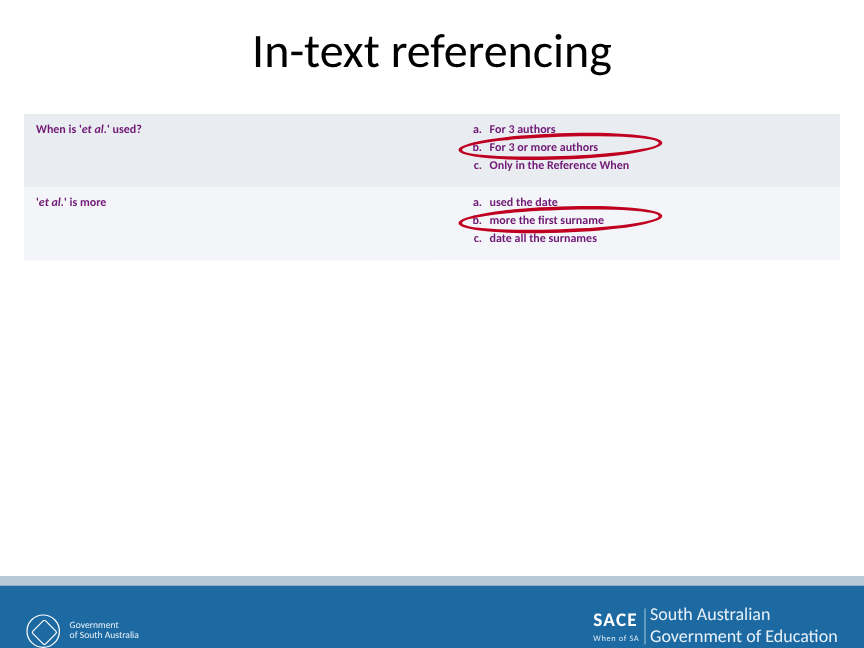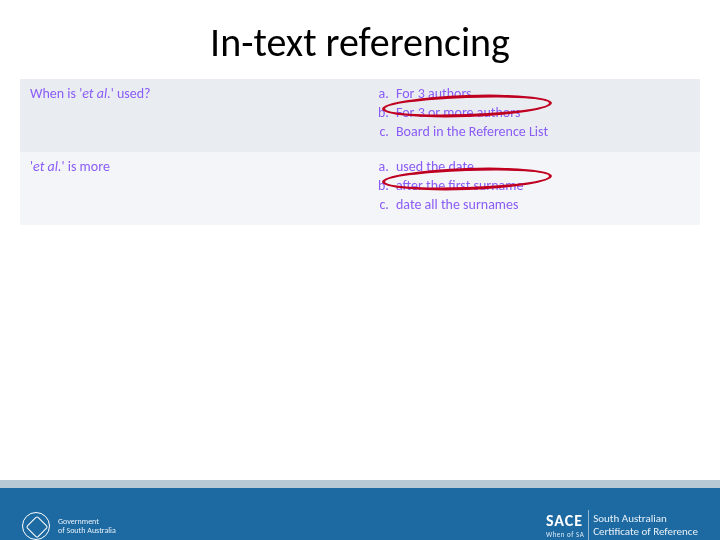--- a/index.html
+++ b/index.html
@@ -9,44 +9,46 @@
     background: #fff;
     font-family: Calibri, Arial, sans-serif;
     position: relative;
     overflow: hidden;
   }
   .title {
     text-align: center;
     font-size: 40px;
     font-weight: 400;
     color: #000;
-    padding: 18px 0 12px 0;
+    padding: 18px 0 28px 0;
   }
   .table {
     width: 680px;
     margin: 0 auto;
     border-collapse: collapse;
   }
   .table tr.row0 { background: #e9edf2; }
   .table tr.row1 { background: #f3f5f8; }
   .table td {
     vertical-align: top;
     padding: 6px 10px 10px 10px;
-    font-size: 14px;
-    color: #8b5cf6;
+    font-size: 10px;
+    color: #701a75;
+    font-weight: bold;
   }
   .qcol { width: 50%; }
   .acol { width: 50%; position: relative; }
   ol.opts {
     list-style: lower-alpha;
     padding-left: 22px;
   }
   ol.opts li {
     padding: 0 0 2px 4px;
     position: relative;
+    margin-left: 12px;
   }
   .italic { font-style: italic; }
   
   .ring {
     position: absolute;
     border: 3px solid #c00020;
     border-radius: 50%;
     pointer-events: none;
     transform: rotate(-2deg);
   }
@@ -100,50 +102,50 @@
   .sace-logo {
     font-size: 16px;
     font-weight: 700;
     letter-spacing: 1px;
     color: #fff;
   }
   .sace-sub { font-size: 7px; color: #dcebf5; letter-spacing: 0.5px; }
   .vline {
     width: 1px; height: 30px; background: #8fb9d6;
   }
-  .sace-right { font-size: 11px; line-height: 1.2; color: #e8f1f8; }
+  .sace-right { font-size: 15px; line-height: 1.2; color: #e8f1f8; }
 </style>
 </head>
 <body>
 
 <h1 class="title">In-text referencing</h1>
 
 <table class="table">
   <tbody>
       <tr class="row0">
     <td class="qcol">
       <span>When is '</span><span class="italic">et al.</span><span>' used?</span>
     </td>
     <td class="acol">
       <ol class="opts">
         <li>For 3 authors</li>
         <li>For 3 or more authors</li>
-        <li>Board in the Reference List</li>
+        <li>Only in the Reference When</li>
       </ol>
       <div class="ring ring1"></div>
     </td>
   </tr>
   <tr class="row1">
     <td class="qcol">
       <span>'</span><span class="italic">et al.</span><span>' is more</span>
     </td>
     <td class="acol">
       <ol class="opts">
         <li>used the date</li>
-        <li>after the first surname</li>
+        <li>more the first surname</li>
         <li>date all the surnames</li>
       </ol>
       <div class="ring ring2"></div>
     </td>
   </tr>
 </tbody>
   </table>
 
 <div class="footer">
   <div class="footer-top"></div>
@@ -156,17 +158,17 @@
       </div>
     </div>
     <div class="sace-block">
       <div>
         <div class="sace-logo">SACE</div>
         <div class="sace-sub">When of SA</div>
       </div>
       <div class="vline"></div>
       <div class="sace-right">
         <div>South Australian</div>
-        <div>Certificate of Reference</div>
+        <div>Government of Education</div>
       </div>
     </div>
   </div>
 </div>
 
 </body></html>

